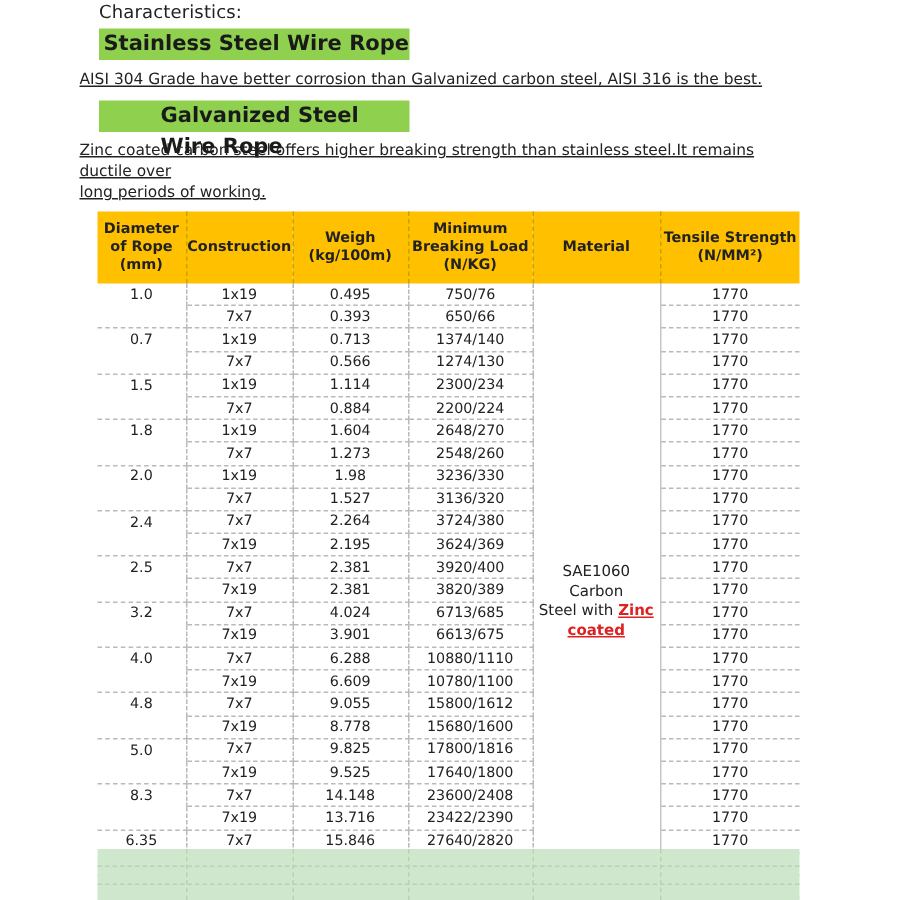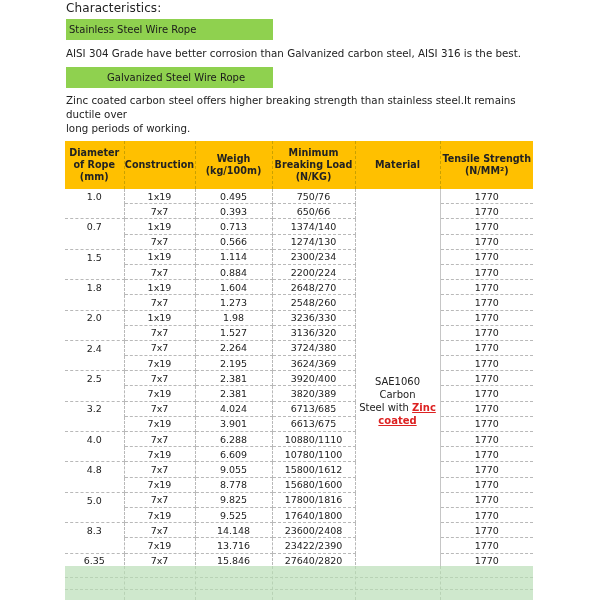--- a/index.html
+++ b/index.html
@@ -1,19 +1,19 @@
 <!DOCTYPE html>
 <html><head>
 <meta charset="utf-8">
 <style>
   html, body { margin:0; padding:0; background:#ffffff; }
   body { width:600px; height:600px; overflow:hidden; position:relative; font-family:"DejaVu Sans", "Liberation Sans", sans-serif; color:#222; }
   .title { position:absolute; left:66px; top:1px; font-size:12px; color:#222; letter-spacing:0.1px; }
-  .green-bar { position:absolute; left:66px; width:207px; height:21px; background:#8fd14f; font-weight:normal; font-size:10px; line-height:21px; padding-left:3px; box-sizing:border-box; color:#1a1a1a; }
-  .para { position:absolute; left:66px; font-size:10.3px; line-height:14px; color:#222; width:470px; }
+  .green-bar { position:absolute; left:66px; width:207px; height:21px; background:#8fd14f; font-weight:bold; font-size:14px; line-height:21px; padding-left:3px; box-sizing:border-box; color:#1a1a1a; }
+  .para { position:absolute; left:53px; font-size:10.3px; line-height:14px; color:#222; width:470px;text-decoration:underline; }
   table { position:absolute; left:65px; top:141px; border-collapse:collapse; table-layout:fixed; width:468px; }
   th { background:#ffc000; font-size:9.6px; font-weight:bold; color:#222; height:48px; padding:0; line-height:12px; text-align:center; border-right:1px dashed #c9a100; }
   th:last-child { border-right:none; }
   td { font-size:9.5px; height:14.2px; padding:0; line-height:13px; text-align:center; border-bottom:1px dashed #b9b9b9; border-right:1px dashed #b9b9b9; color:#222; }
   td:last-child { border-right:none;text-align:center; }
   td.diam { border-bottom:1px dashed #b9b9b9; }
   td.diam.top { border-bottom:none; }
   td.material { border-bottom:3px solid #15803d; border-right:1px solid #c6c6c6; vertical-align:middle; font-size:10px; line-height:13px; }
   .zinc { color:#d22; font-weight:bold; text-decoration:underline; }
   .green-band { position:absolute; left:65px; top:566px; width:468px; height:34px; background:#cfe8cd; }

